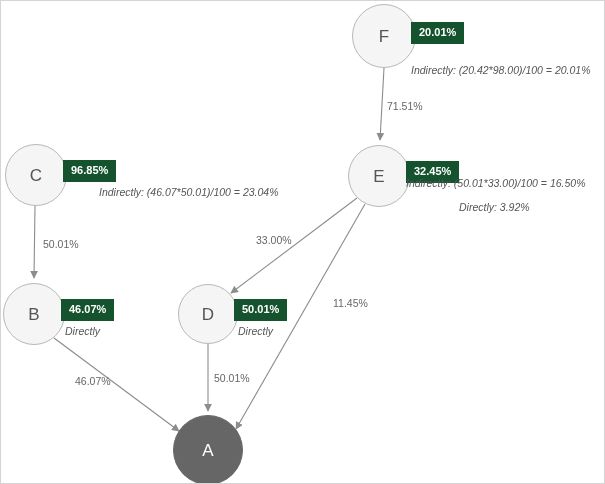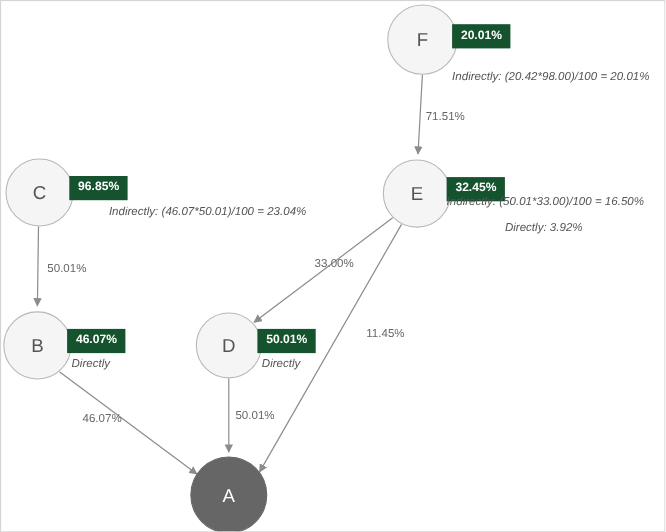--- a/index.html
+++ b/index.html
@@ -133,18 +133,18 @@
   </div>
   <div class="badge" style="left:233px; top:298px;">50.01%</div>
   <div class="annot" style="left:237px; top:323px;">Directly</div>
 
   <div class="node target" style="left:172px; top:414px; width:70px; height:70px;">
     <span class="node-label">A</span>
   </div>
 
   <div class="edge-label" style="left:386px; top:100px;">71.51%</div>
   <div class="edge-label" style="left:42px; top:238px;">50.01%</div>
-  <div class="edge-label" style="left:255px; top:234px;margin-left:30px;">33.00%</div>
+  <div class="edge-label" style="left:255px; top:234px;">33.00%</div>
   <div class="edge-label" style="left:332px; top:297px;">11.45%</div>
   <div class="edge-label" style="left:74px; top:375px;">46.07%</div>
   <div class="edge-label" style="left:213px; top:372px;">50.01%</div>
 
 </div>
 
 </body></html>

